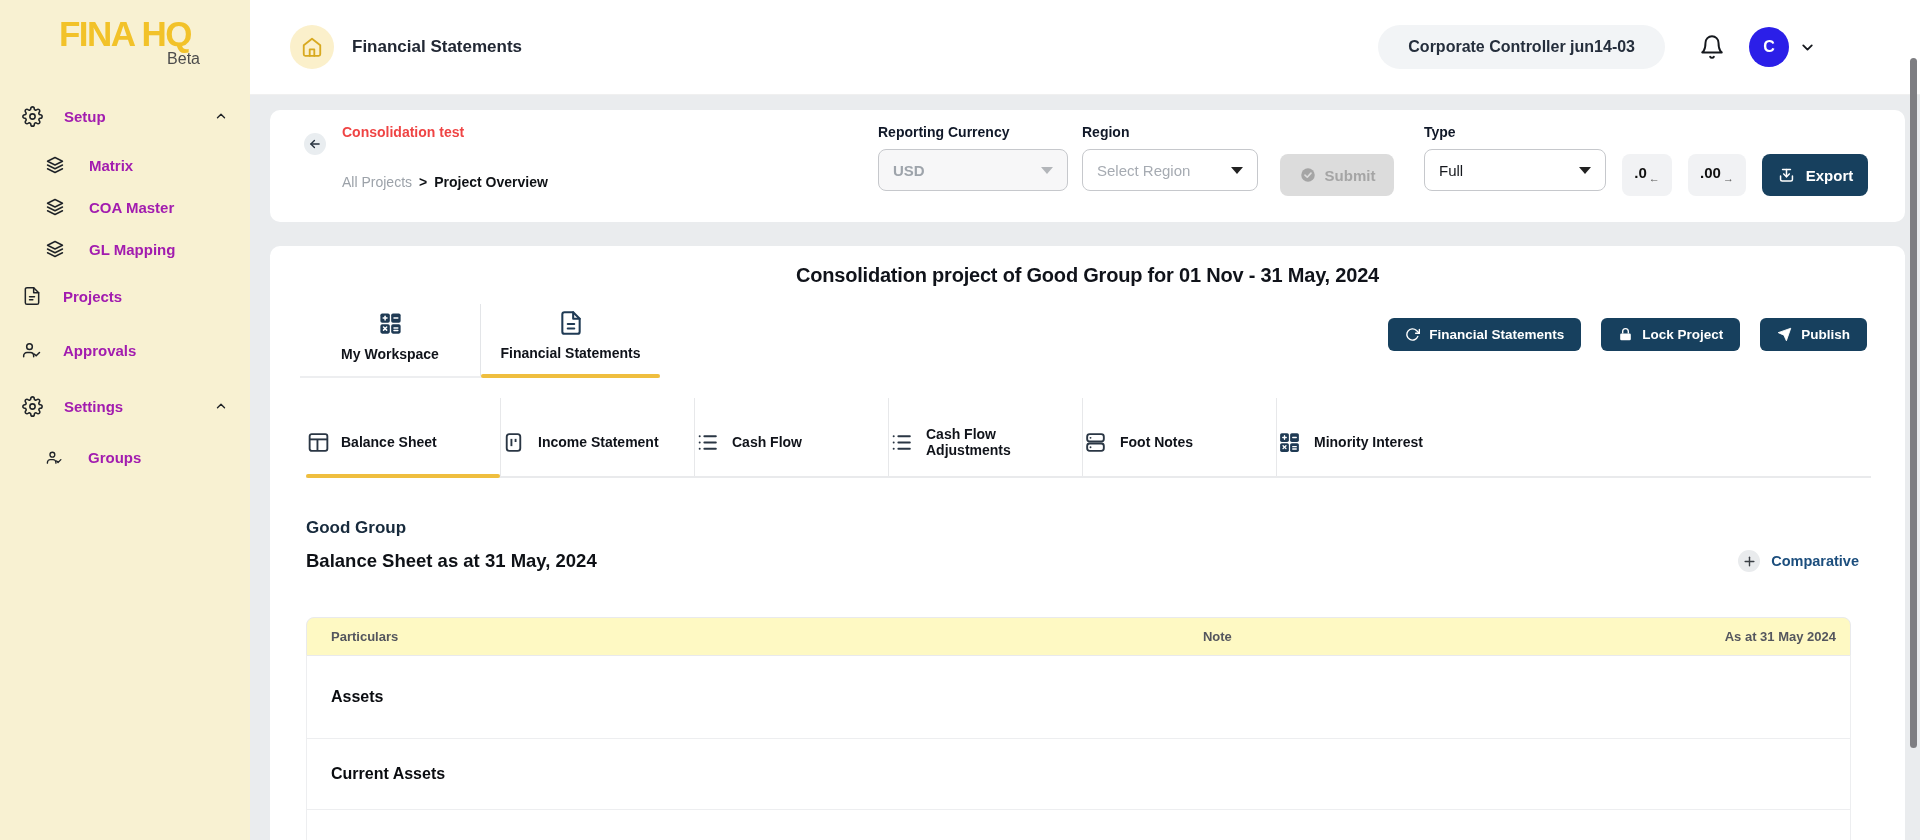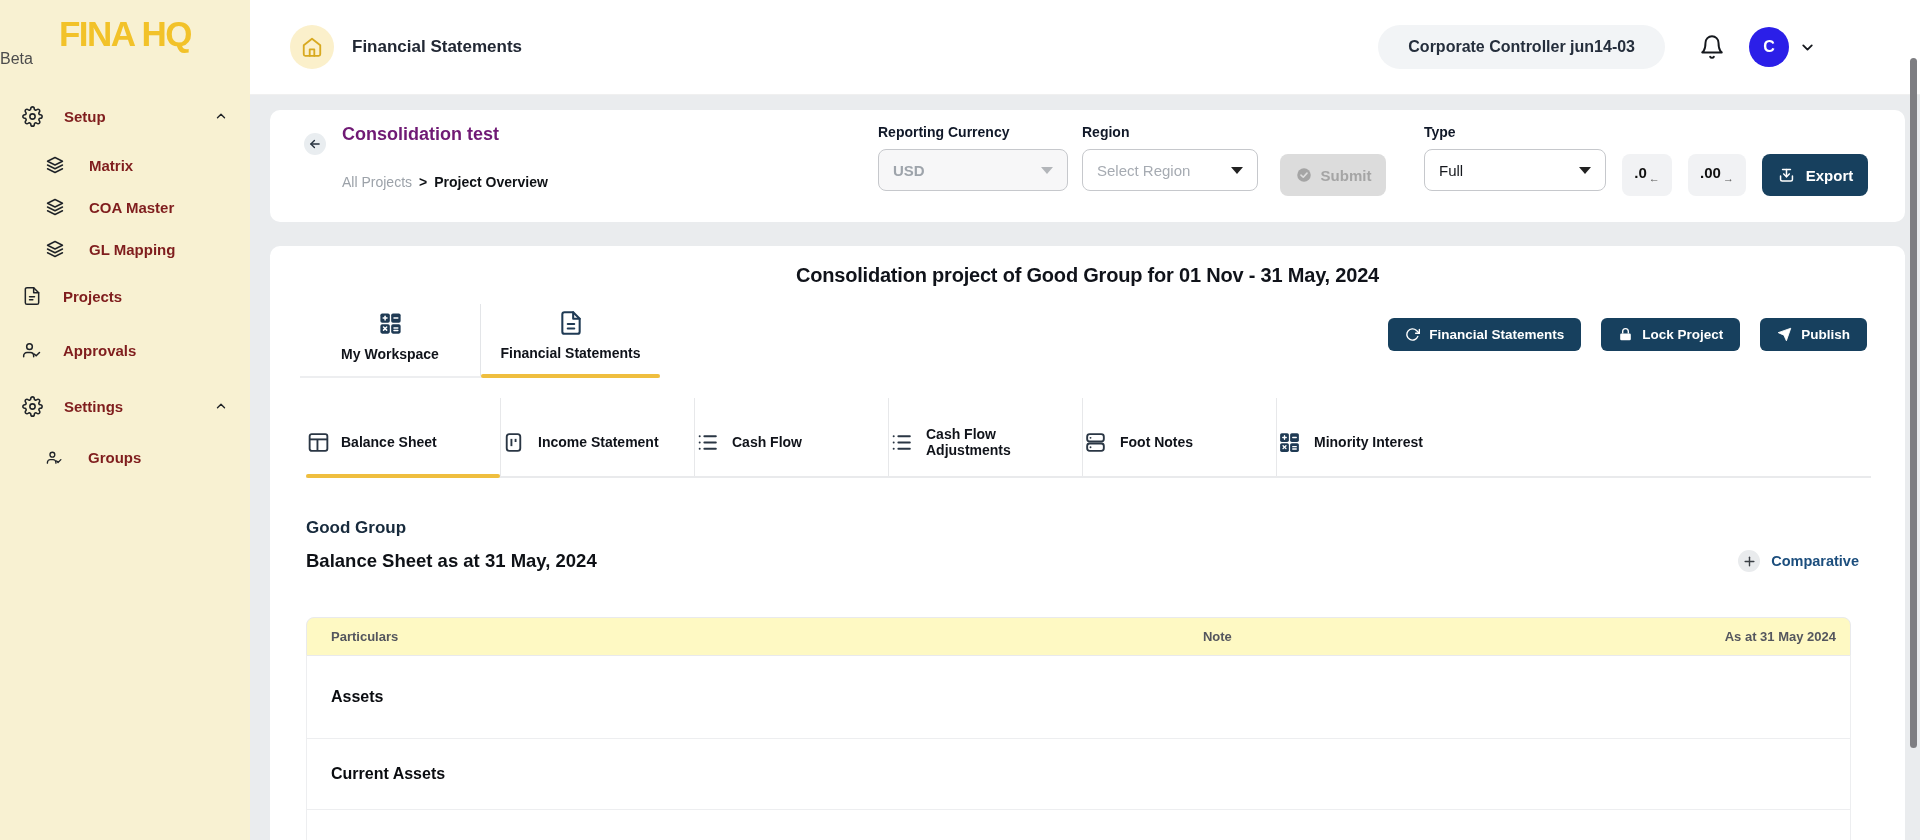--- a/index.html
+++ b/index.html
@@ -2,23 +2,23 @@
 <html><head>
 <meta charset="utf-8">
 <style>
   * { margin:0; padding:0; box-sizing:border-box; }
   html,body { width:1920px; height:840px; overflow:hidden; }
   body { display:flex; background:#EAECEE; font-family:"Liberation Sans",sans-serif; color:#15181D; }
 
   
   .sidebar { width:250px; flex:none; background:#F8F1D2; height:100%; }
   .logo { text-align:center; padding:14px 40px 0 40px; font-size:35px; font-weight:800; letter-spacing:-1.5px; color:#F2C229; }
-  .logo-badge { padding-right:50px; font-size:16px; color:#4C4C4C; margin-top:-4px; font-weight:500; }
+  .logo-badge { text-align:right; padding-right:50px; font-size:16px; color:#4C4C4C; margin-top:-4px; font-weight:500; }
   .nav { margin-top:26px; }
-  .nav-item { display:flex; align-items:center; height:44px; padding:0 22px; font-size:15px; font-weight:600; color:#7f1d1d; cursor:pointer; }
+  .nav-item { display:flex; align-items:center; height:44px; padding:0 22px; font-size:15px; font-weight:600; color:#a21caf; cursor:pointer; }
   .nav-item .lbl { margin-left:21px; }
   .nav-item .chev { margin-left:auto; }
   .nav-sub { padding-left:46px; height:42px; }
   .nav-sub .lbl { margin-left:25px; }
   .mt6{margin-top:6px;} .mt4{margin-top:4px;} .mt10{margin-top:10px;} .mt12{margin-top:12px;} .mt8{margin-top:8px;}
 
   
   .main { flex:1; display:flex; flex-direction:column; min-width:0; position:relative; }
   .topbar { height:95px; flex:none; background:#fff; display:flex; align-items:center; padding:0 104px 0 40px; border-bottom:1px solid #F0F0F0; }
   .home-btn { width:44px; height:44px; border-radius:50%; background:#FBF0CB; display:flex; align-items:center; justify-content:center; cursor:pointer; }
@@ -27,21 +27,21 @@
   .role-pill { background:#F2F4F6; border-radius:26px; padding:13px 30px; font-size:16px; font-weight:700; color:#252E3C; white-space:nowrap; }
   .bell { margin-left:34px; display:flex; }
   .avatar { margin-left:24px; width:40px; height:40px; border-radius:50%; background:#2B1FE8; color:#fff; font-size:16px; font-weight:700; display:flex; align-items:center; justify-content:center; }
   .avchev { margin-left:10px; display:flex; }
 
   .body-area { flex:1; padding:15px 15px 0 20px; display:flex; flex-direction:column; }
 
   
   .toolbar-card { position:relative; height:112px; flex:none; background:#fff; border-radius:10px; }
   .back-btn { position:absolute; left:34px; top:23px; width:22px; height:22px; border-radius:50%; background:#E9EDF0; display:flex; align-items:center; justify-content:center; cursor:pointer; }
-  .proj-name { position:absolute; left:72px; top:14px; font-size:18px; font-weight:700; color:#701a75; }
+  .proj-name { position:absolute; left:72px; top:14px; font-size:14px; font-weight:700; color:#ef4444; }
   .breadcrumb { position:absolute; left:72px; top:64px; font-size:14px; display:flex; gap:7px; align-items:flex-end; }
   .bc-parent { color:#9CA2A9; }
   .bc-sep, .bc-current { color:#0F1216; font-weight:700; }
   .fgroup { position:absolute; }
   .flabel { font-size:14px; font-weight:700; color:#101828; margin-bottom:9px; }
   .select { border:1px solid #C6C8CC; border-radius:8px; height:42px; display:flex; align-items:center; justify-content:space-between; padding:0 14px; background:#fff; font-size:15px; cursor:pointer; }
   .select.dim { background:#F7F7F8; }
   .val-dim { color:#9EA4AB; font-weight:600; }
   .val-ph { color:#A6ABB2; }
   .val-dark { color:#15181D; }
@@ -255,21 +255,21 @@
       </div>
 
       <div class="fgroup" style="left:812px; top:14px; width:176px;">
         <div class="flabel">Region</div>
         <div class="select">
           <span class="val-ph">Select Region</span>
           <span class="caret"></span>
         </div>
       </div>
 
-      <div class="fgroup" style="left:1010px; top:44px; width:106px;">
+      <div class="fgroup" style="left:1010px; top:44px; width:114px;">
         <div class="btn-submit">
           <span>
             <svg width="18" height="18" viewBox="0 0 24 24">
                 <circle cx="12" cy="12" r="9" fill="#A5A5A5"></circle>
                 <polyline points="8 12.2 11 15 16 9.5" fill="none" stroke="#DCDCDC" stroke-width="2.2" stroke-linecap="round" stroke-linejoin="round"></polyline>
               </svg>
           </span>
           <span>Submit</span>
         </div>
       </div>

